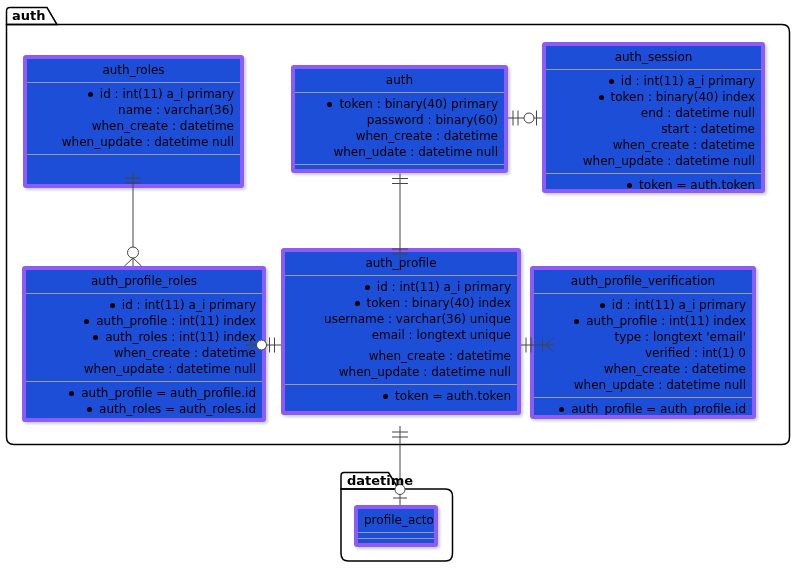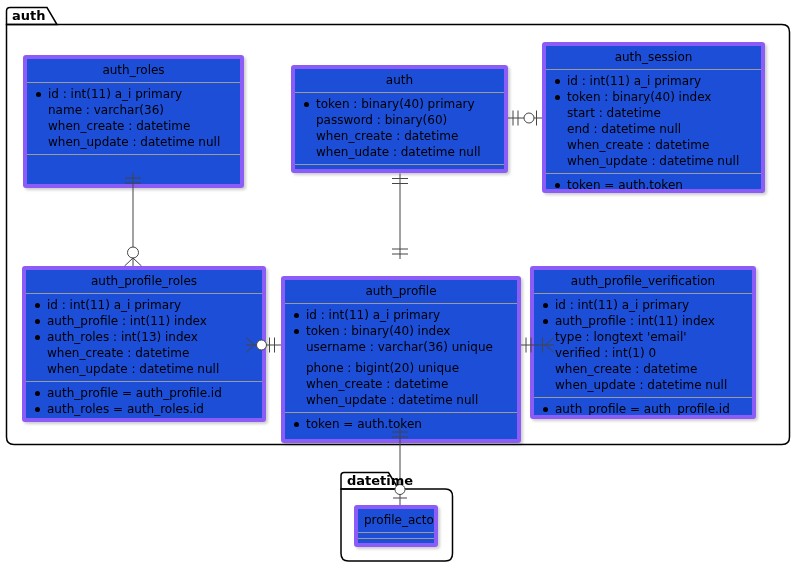--- a/index.html
+++ b/index.html
@@ -37,20 +37,21 @@
   .e-empty{
     border-top:1px solid #9a9a9a;
     flex:1 1 auto;
     min-height:5px;
   }
   .e-row{
     display:flex;
     align-items:center;
     line-height:16px;
     white-space:nowrap;
+    justify-content:flex-end;
   }
   .dot{
     flex:0 0 5px;
     width:5px;height:5px;
     border-radius:50%;
     margin:0 7px 0 2px;
   }
   .dot.on{background:#000;}
   .pkg-label{
     position:absolute;
@@ -122,25 +123,25 @@
         <div class="e-row">
           <div class="dot on"></div>
           <span>id : int(11) a_i primary</span>
         </div>
         <div class="e-row">
           <div class="dot on"></div>
           <span>token : binary(40) index</span>
         </div>
         <div class="e-row">
           <div class="dot"></div>
+          <span>end : datetime null</span>
+        </div>
+        <div class="e-row">
+          <div class="dot"></div>
           <span>start : datetime</span>
-        </div>
-        <div class="e-row">
-          <div class="dot"></div>
-          <span>end : datetime null</span>
         </div>
         <div class="e-row">
           <div class="dot"></div>
           <span>when_create : datetime</span>
         </div>
         <div class="e-row">
           <div class="dot"></div>
           <span>when_update : datetime null</span>
         </div>
       </div>
@@ -157,21 +158,21 @@
         <div class="e-row">
           <div class="dot on"></div>
           <span>id : int(11) a_i primary</span>
         </div>
         <div class="e-row">
           <div class="dot on"></div>
           <span>auth_profile : int(11) index</span>
         </div>
         <div class="e-row">
           <div class="dot on"></div>
-          <span>auth_roles : int(13) index</span>
+          <span>auth_roles : int(11) index</span>
         </div>
         <div class="e-row">
           <div class="dot"></div>
           <span>when_create : datetime</span>
         </div>
         <div class="e-row">
           <div class="dot"></div>
           <span>when_update : datetime null</span>
         </div>
       </div>
@@ -179,41 +180,41 @@
         <div class="e-row">
           <div class="dot on"></div>
           <span>auth_profile = auth_profile.id</span>
         </div>
         <div class="e-row">
           <div class="dot on"></div>
           <span>auth_roles = auth_roles.id</span>
         </div>
       </div>
     </div>
-  <div class="entity" style="left:281px;top:276px;width:240px;height:167px">
+  <div class="entity" style="left:281px;top:248px;width:240px;height:167px">
       <div class="e-title">auth_profile</div>
       <div class="e-sec">
         <div class="e-row">
           <div class="dot on"></div>
           <span>id : int(11) a_i primary</span>
         </div>
         <div class="e-row">
           <div class="dot on"></div>
           <span>token : binary(40) index</span>
         </div>
         <div class="e-row">
           <div class="dot"></div>
           <span>username : varchar(36) unique</span>
         </div>
         <div class="e-row">
           <div class="dot"></div>
-        </div>
-        <div class="e-row">
-          <div class="dot"></div>
-          <span>phone : bigint(20) unique</span>
+          <span>email : longtext unique</span>
+        </div>
+        <div class="e-row">
+          <div class="dot"></div>
         </div>
         <div class="e-row">
           <div class="dot"></div>
           <span>when_create : datetime</span>
         </div>
         <div class="e-row">
           <div class="dot"></div>
           <span>when_update : datetime null</span>
         </div>
       </div>

